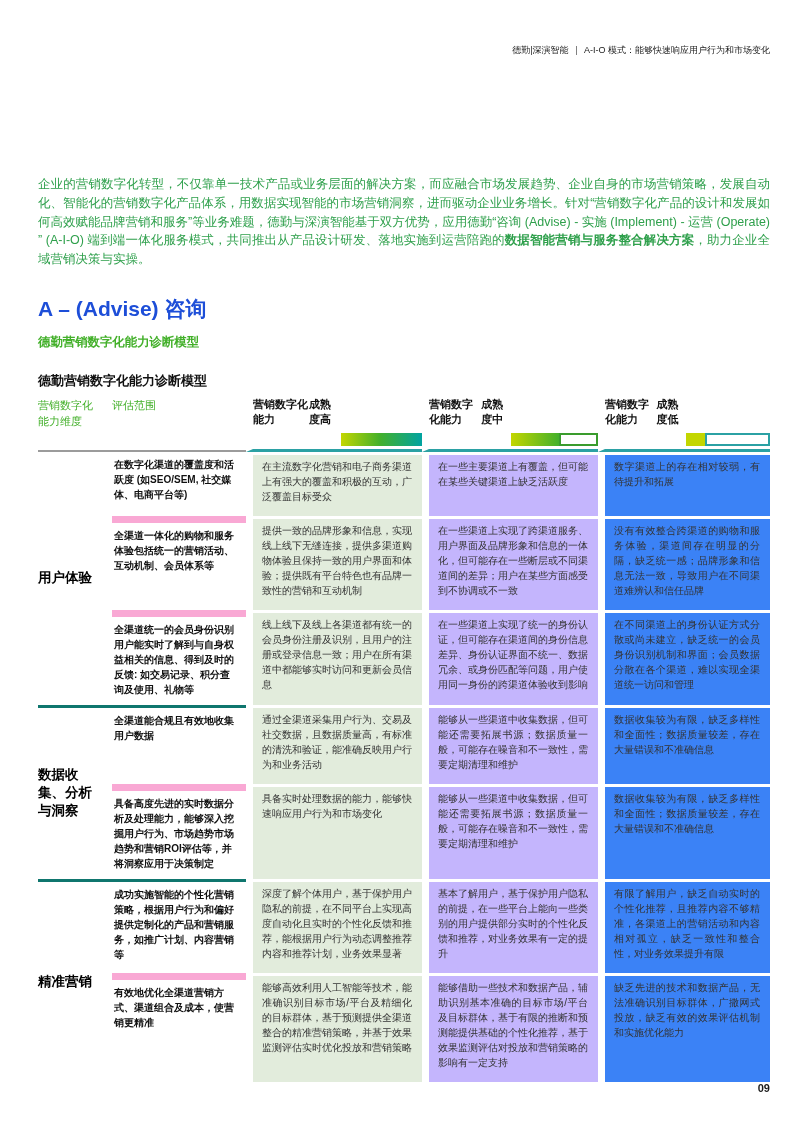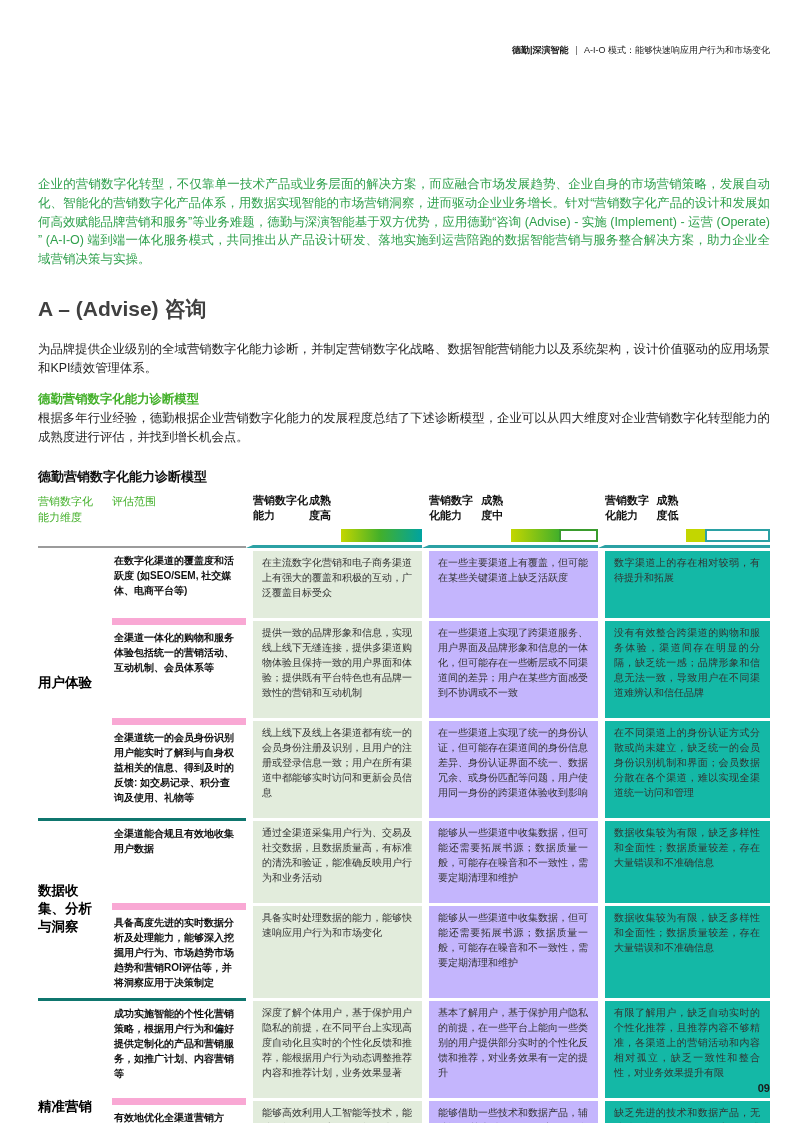--- a/index.html
+++ b/index.html
@@ -1,27 +1,27 @@
 <!DOCTYPE html>
 <html><head>
 <meta charset="utf-8">
 <style>
   html,body{margin:0;padding:0;background:#fff;}
   .page{position:relative;width:794px;height:1123px;background:#fff;overflow:hidden;
         font-family:"Liberation Sans","DejaVu Sans",sans-serif;color:#222;}
   
   .page-header{position:absolute;top:44px;right:24px;font-size:9px;color:#1a1a1a;white-space:nowrap;}
-  .page-header .brand{font-weight:bold;}
+  .page-header .brand{font-weight:normal;}
   .page-header .divider{margin:0 4px;color:#555;}
   
   .content{position:absolute;left:38px;right:24px;top:175px;}
   p{margin:0;}
   .intro{color:#2fa04c;font-size:12.5px;line-height:18.8px;text-align:justify;}
-  .intro b{font-weight:normal;}
-  h1.section-title{color:#404040;font-size:21px;line-height:25px;margin:27px 0 19px 0;font-weight:bold;}
+  .intro b{font-weight:bold;}
+  h1.section-title{color:#1d4ed8;font-size:21px;line-height:25px;margin:27px 0 4px 0;font-weight:bold;}
   .body-p{font-size:12.4px;line-height:19px;color:#1f1f1f;text-align:justify;}
   h3.green-sub{color:#43b02a;font-size:12.4px;line-height:17px;margin:13px 0 1px 0;font-weight:bold;}
   h2.table-title{color:#111;font-size:13px;margin:21px 0 7px 0;font-weight:bold;}
   
   table.model{border-collapse:separate;border-spacing:0;width:100%;table-layout:fixed;}
   col.c1{width:74px;} col.c2{width:134px;} col.c3{width:176px;} col.c4{width:176px;} col.c5{width:172px;}
   th,td{vertical-align:top;text-align:left;}
   thead th{height:52px;padding:0;}
   thead th.left-h{border-bottom:2px solid #9b9b9b;}
   thead th.m-col{border-bottom:3px solid #2ba1a4;border-left:7px solid #fff;}
@@ -30,25 +30,25 @@
   .mh .l{font-weight:bold;font-size:11px;line-height:15px;color:#111;}
   .bar{margin-top:auto;height:13px;display:flex;margin-bottom:3px;}
   .bar .fill{height:100%;}
   .bar .obox{height:100%;box-sizing:border-box;background:#fff;border:2px solid #3a9c2d;}
   .fill-gradient-teal{background:linear-gradient(90deg,#c3d600 0%,#43b02a 48%,#00a3a1 100%);}
   .fill-gradient-green{background:linear-gradient(90deg,#c3d600 0%,#43b02a 100%);}
   .fill-solid-lime{background:#c3d600;}
   tbody th.dim{font-weight:bold;font-size:13.5px;line-height:18px;color:#000000;vertical-align:middle;
                padding:4px 8px 4px 0;}
   tbody td.scope{font-weight:bold;font-size:10px;line-height:15px;color:#111;padding:5px 9px 8px 2px;}
-  tbody td.c{font-size:10px;line-height:15px;color:#333;padding:4px 10px 18px 9px;
+  tbody td.c{font-size:10px;line-height:15px;color:#333;padding:4px 10px 12px 9px;
              border-left:7px solid #fff;border-top:3px solid #fff;text-align:justify;}
   tbody td.c-high{background:#e2ecdc;}
   tbody td.c-mid{background:#c4b5fd;}
-  tbody td.c-low{background:#14b8a6;}
+  tbody td.c-low{background:#3b82f6;}
   tbody tr.sub td.scope{border-top:7px solid #f9a8d4;}
   tbody tr.group-start th.dim,tbody tr.group-start td.scope{border-top:3px solid #0f766e;}
   tbody tr.group-start.first th.dim,tbody tr.group-start.first td.scope{border-top:none;}
   .page-num{position:absolute;right:24px;bottom:29px;font-size:11px;font-weight:bold;color:#1a1a1a;}
 </style>
 </head>
 <body>
 
 <div class="page">
 
@@ -57,25 +57,23 @@
     <span class="divider">|</span>
     <span class="subtitle">A-I-O 模式：能够快速响应用户行为和市场变化</span>
   </div>
 
   <div class="content">
 
     <p class="intro"><span>企业的营销数字化转型，不仅靠单一技术产品或业务层面的解决方案，而应融合市场发展趋势、企业自身的市场营销策略，发展自动化、智能化的营销数字化产品体系，用数据实现智能的市场营销洞察，进而驱动企业业务增长。针对“营销数字化产品的设计和发展如何高效赋能品牌营销和服务”等业务难题，德勤与深演智能基于双方优势，应用德勤“咨询 (Advise) - 实施 (Implement) - 运营 (Operate) ” (A-I-O) 端到端一体化服务模式，共同推出从产品设计研发、落地实施到运营陪跑的</span><b>数据智能营销与服务整合解决方案</b><span>，助力企业全域营销决策与实操。</span></p>
 
     <h1 class="section-title">A – (Advise) 咨询</h1>
 
-    <p class="body-p">为品牌提供企业级别的全域营销数字化能力诊断，并制定营销数字化战略、数据智能营销能力以及系统架构，设计价值驱动的应用场景和KPI绩效管理体系。</p>
 
     <h3 class="green-sub">德勤营销数字化能力诊断模型</h3>
 
-    <p class="body-p">根据多年行业经验，德勤根据企业营销数字化能力的发展程度总结了下述诊断模型，企业可以从四大维度对企业营销数字化转型能力的成熟度进行评估，并找到增长机会点。</p>
 
     <h2 class="table-title">德勤营销数字化能力诊断模型</h2>
 
     <table class="model">
       <colgroup>
           <col class="c1">
           <col class="c2">
           <col class="c3">
           <col class="c4">
           <col class="c5">

